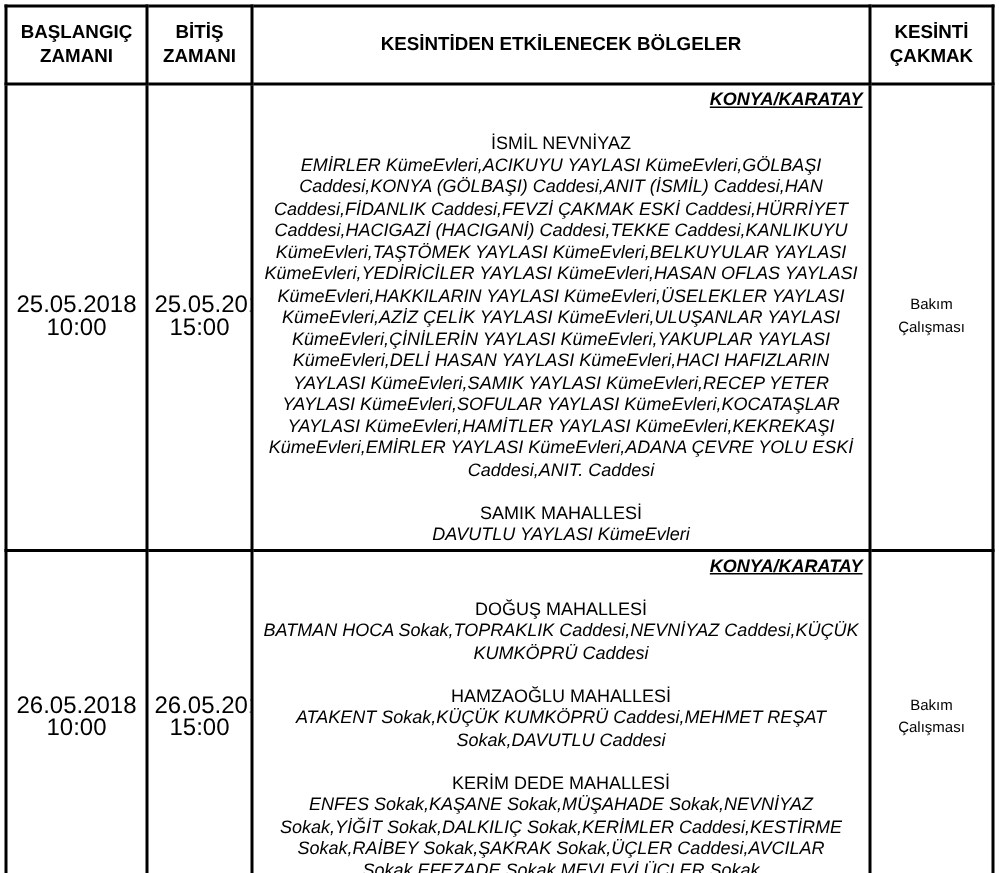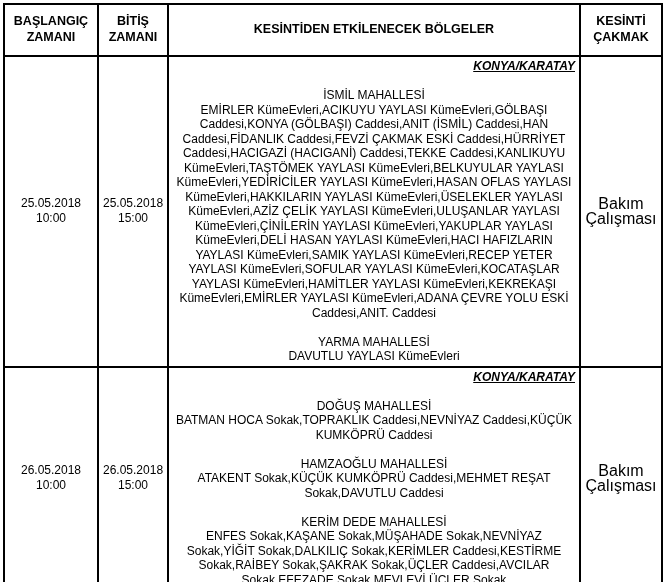--- a/index.html
+++ b/index.html
@@ -37,41 +37,41 @@
   .outage-table thead th {
     height: 46px;
     font-size: 12.5px;
     font-weight: bold;
     line-height: 1.25;
   }
   tr.row-1 td { height: 299px; }
   tr.row-2 td { height: 213px; }
 
   .cell-time {
-    font-size: 12px;
+    font-size: 16px;
     line-height: 15px;
   }
   .cell-reason {
-    font-size: 16px;
+    font-size: 10px;
     line-height: 15px;
   }
   .cell-region {
     font-size: 12px;
     line-height: 14.5px;
   }
   .city-title {
     font-weight: bold;
     font-style: italic;
     text-decoration: underline;
     text-align: right;
   }
   .section { margin-top: 14.5px; }
   .section:first-of-type { margin-top: 0; }
   .section-name {  }
-  .streets { word-wrap: break-word; }
+  .streets { word-wrap: break-word; font-style: italic; }
 </style>
 </head>
 <body>
 
 <table class="outage-table">
   <colgroup>
     <col class="c-start">
     <col class="c-end">
     <col class="c-region">
     <col class="c-reason">
@@ -90,25 +90,25 @@
         <div>25.05.2018</div>
         <div>10:00</div>
       </td>
       <td class="cell-time">
         <div>25.05.2018</div>
         <div>15:00</div>
       </td>
       <td class="cell-region">
         <div class="city-title">KONYA/KARATAY</div>
         <div class="section">
-          <div class="section-name">İSMİL MAHALLESİ</div>
+          <div class="section-name">İSMİL NEVNİYAZ</div>
           <div class="streets">EMİRLER KümeEvleri,ACIKUYU YAYLASI KümeEvleri,GÖLBAŞI Caddesi,KONYA (GÖLBAŞI) Caddesi,ANIT (İSMİL) Caddesi,HAN Caddesi,FİDANLIK Caddesi,FEVZİ ÇAKMAK ESKİ Caddesi,HÜRRİYET Caddesi,HACIGAZİ (HACIGANİ) Caddesi,TEKKE Caddesi,KANLIKUYU KümeEvleri,TAŞTÖMEK YAYLASI KümeEvleri,BELKUYULAR YAYLASI KümeEvleri,YEDİRİCİLER YAYLASI KümeEvleri,HASAN OFLAS YAYLASI KümeEvleri,HAKKILARIN YAYLASI KümeEvleri,ÜSELEKLER YAYLASI KümeEvleri,AZİZ ÇELİK YAYLASI KümeEvleri,ULUŞANLAR YAYLASI KümeEvleri,ÇİNİLERİN YAYLASI KümeEvleri,YAKUPLAR YAYLASI KümeEvleri,DELİ HASAN YAYLASI KümeEvleri,HACI HAFIZLARIN YAYLASI KümeEvleri,SAMIK YAYLASI KümeEvleri,RECEP YETER YAYLASI KümeEvleri,SOFULAR YAYLASI KümeEvleri,KOCATAŞLAR YAYLASI KümeEvleri,HAMİTLER YAYLASI KümeEvleri,KEKREKAŞI KümeEvleri,EMİRLER YAYLASI KümeEvleri,ADANA ÇEVRE YOLU ESKİ Caddesi,ANIT. Caddesi</div>
         </div>
         <div class="section">
-          <div class="section-name">YARMA MAHALLESİ</div>
+          <div class="section-name">SAMIK MAHALLESİ</div>
           <div class="streets">DAVUTLU YAYLASI KümeEvleri</div>
         </div>
       </td>
       <td class="cell-reason">Bakım Çalışması</td>
     </tr>
     <tr class="row-2">
       <td class="cell-time">
         <div>26.05.2018</div>
         <div>10:00</div>
       </td>

